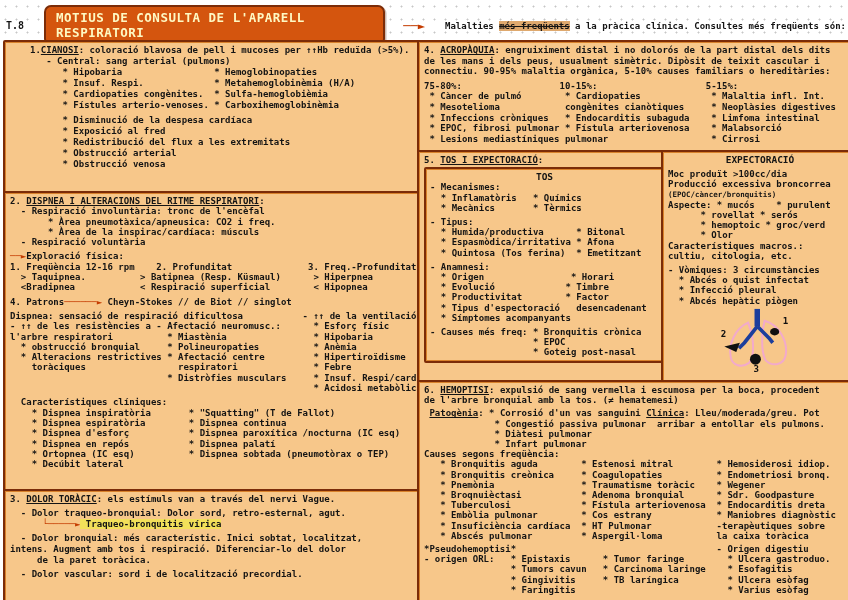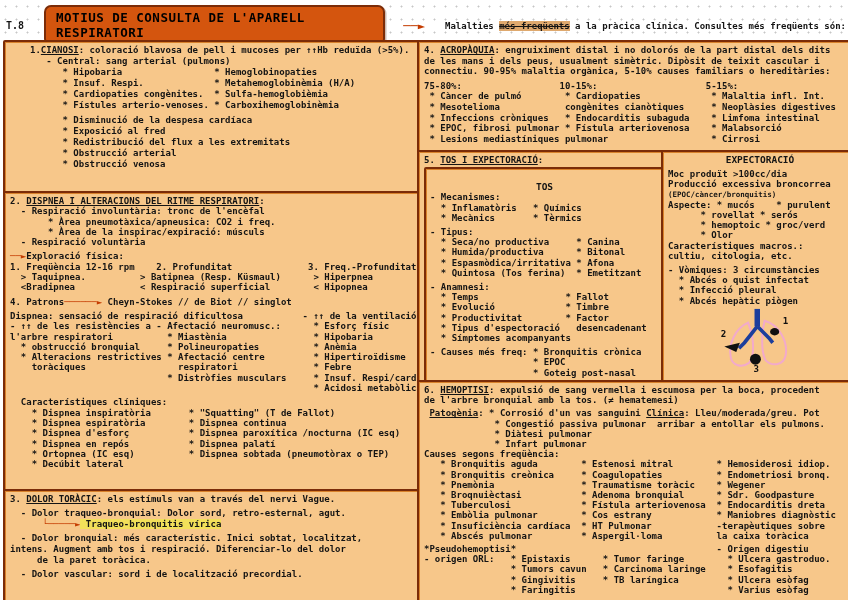--- a/index.html
+++ b/index.html
@@ -29,21 +29,21 @@
   .sm{font-size:7.5px;}
   .center{text-align:center;}
 
   #header{position:absolute;top:5px;left:6px;right:2px;display:flex;align-items:center;gap:20px;}
   #t-label{font-size:10px;}
   #title-box{
     background:var(--accent);
     border:2px solid var(--border-dark);
     border-radius:7px;
     padding:3px 10px 4px 10px;
-    font-size:12.5px;letter-spacing:.5px;color:#000000;
+    font-size:12.5px;letter-spacing:.5px;color:#fef9c3;
     box-shadow:1.5px 1.5px 0 rgba(90,30,0,.3);
   }
   #header-arrow{font-size:12px;margin-left:-2px;}
   #tagline{font-size:9px;white-space:pre;}
 
   #box1{left:3px;top:40px;width:409px;height:147px;padding-left:25px;}
   #box2{left:3px;top:191px;width:409px;height:292px;}
   #box2 .ln{line-height:10.3px;min-height:10.3px;}
   #box3{left:3px;top:489px;width:409px;height:108px;}
   #box3 .gap{height:3px;}
@@ -54,21 +54,21 @@
   #expect-box{left:661px;top:150px;width:184px;height:227px;}
   #expect-box .ln{line-height:10.2px;min-height:10.2px;}
   #box6{left:417px;top:380px;width:428px;height:217px;}
   #box6 .ln{line-height:10.2px;min-height:10.2px;}
   #box6 .gap{height:3px;}
 
   .inner-box{
     border:2px solid var(--border-dark);
     box-shadow:inset 0 0 0 1px var(--border-inner);
     background:var(--box-bg);
-    padding:13px 4px;margin-top:2px;border-radius:2px;
+    padding:3px 4px;margin-top:2px;border-radius:2px;
   }
   .box-title{font-size:9.5px;}
   #lung-wrap{text-align:center;margin-top:2px;}
 </style>
 </head>
 <body>
 
 <div id="canvas">
 
   <div id="header">
@@ -90,21 +90,21 @@
     <div class="ln">      * Exposició al fred</div>
     <div class="ln">      * Redistribució del flux a les extremitats</div>
     <div class="ln">      * Obstrucció arterial</div>
     <div class="ln">      * Obstrucció venosa</div>
   </div>
 
   <div class="box" id="box2">
     <div class="ln"><span>2. </span><span class="u">DISPNEA I ALTERACIONS DEL RITME RESPIRATORI</span><span>:</span></div>
     <div class="ln">  - Respiració involuntària: tronc de l'encèfal</div>
     <div class="ln">       * Àrea pneumotàxica/apneusica: CO2 i freq.</div>
-    <div class="ln">       * Àrea de la inspirac/expiració: músculs</div>
+    <div class="ln">       * Àrea de la inspirac/cardíaca: músculs</div>
     <div class="ln">  - Respiració voluntària</div>
     <div class="gap"></div>
     <div class="ln"><span class="arrow">──►</span><span>Exploració física:</span></div>
     <div class="ln">1. Freqüència 12-16 rpm    2. Profunditat              3. Freq.-Profunditat</div>
     <div class="ln">  &gt; Taquipnea.          &gt; Batipnea (Resp. Küsmaul)      &gt; Hiperpnea</div>
     <div class="ln">  &lt;Bradipnea            &lt; Respiració superficial        &lt; Hipopnea</div>
     <div class="gap"></div>
     <div class="ln"><span>4. Patrons</span><span class="arrow">──────►</span><span> Cheyn-Stokes // de Biot // singlot</span></div>
     <div class="gap"></div>
     <div class="ln">Dispnea: sensació de respiració dificultosa           - ↑↑ de la ventilació</div>
@@ -153,27 +153,26 @@
 
   <div class="box" id="box5">
     <div class="ln"><span>5. </span><span class="u">TOS I EXPECTORACIÓ</span><span>:</span></div>
     <div class="inner-box">
       <div class="ln center box-title">TOS</div>
       <div class="ln">- Mecanismes:</div>
       <div class="ln">  * Inflamatòris   * Químics</div>
       <div class="ln">  * Mecànics       * Tèrmics</div>
       <div class="gap"></div>
       <div class="ln">- Tipus:</div>
-      <div class="ln">  * Seca/no productiva     * Canina</div>
       <div class="ln">  * Humida/productiva      * Bitonal</div>
       <div class="ln">  * Espasmòdica/irritativa * Afona</div>
       <div class="ln">  * Quintosa (Tos ferina)  * Emetitzant</div>
       <div class="gap"></div>
       <div class="ln">- Anamnesi:</div>
-      <div class="ln">  * Temps                * Fallot</div>
+      <div class="ln">  * Origen                * Horari</div>
       <div class="ln">  * Evolució             * Timbre</div>
       <div class="ln">  * Productivitat        * Factor</div>
       <div class="ln">  * Tipus d'espectoració   desencadenant</div>
       <div class="ln">  * Símptomes acompanyants</div>
       <div class="gap"></div>
       <div class="ln">- Causes més freq: * Bronquitis crònica</div>
       <div class="ln">                   * EPOC</div>
       <div class="ln">                   * Goteig post-nasal</div>
     </div>
   </div>

